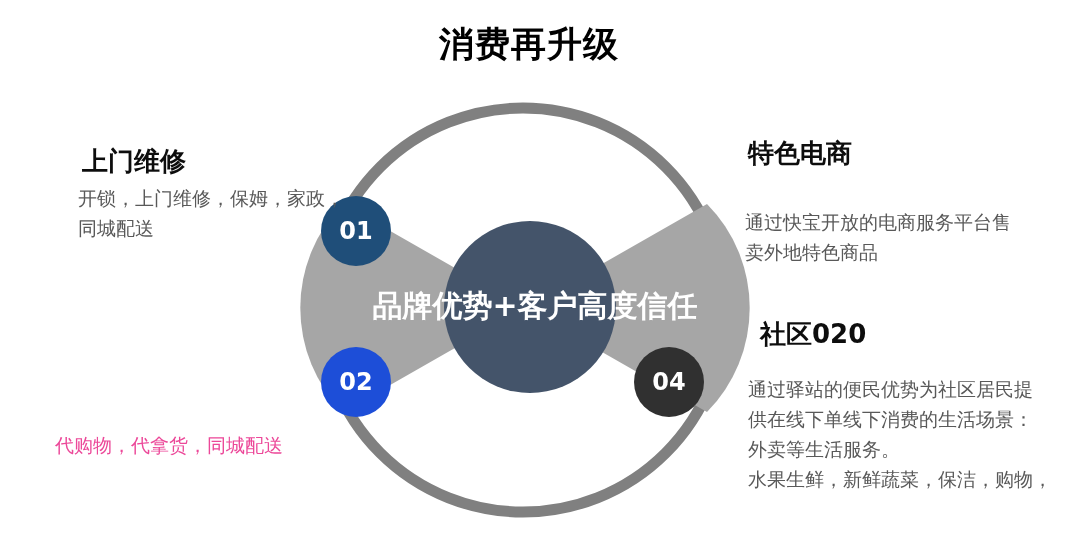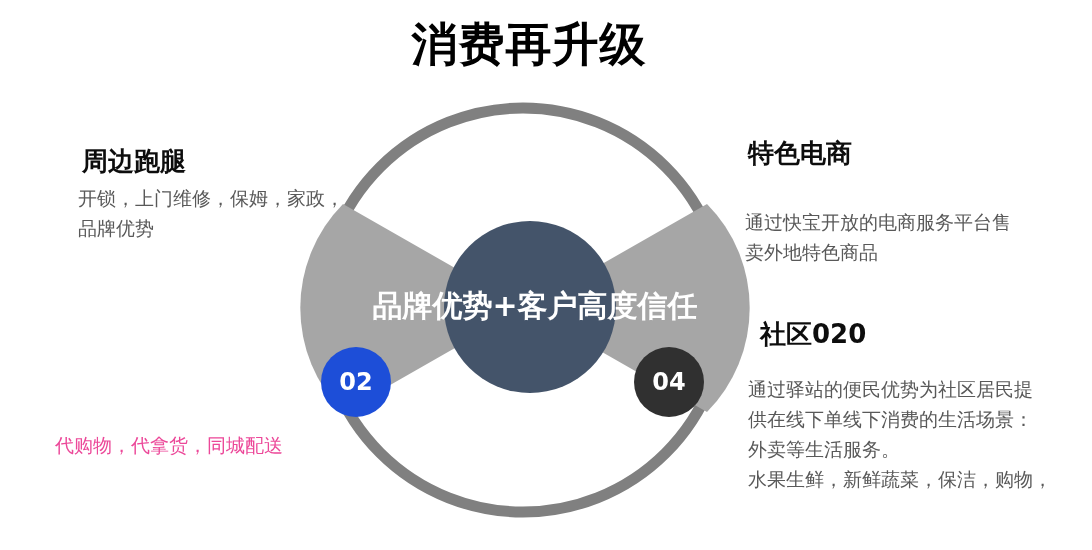--- a/index.html
+++ b/index.html
@@ -9,21 +9,21 @@
     height: 550px;
     overflow: hidden;
     background: #ffffff;
     font-family: "DejaVu Sans", "Liberation Sans", sans-serif;
   }
   .abs { position: absolute; }
 
   .slide-title {
     left: 0; top: 22px; width: 1058px;
     text-align: center;
-    font-size: 46px;
+    font-size: 35px;
     font-weight: 700;
     letter-spacing: 1px;
     line-height: 44px;
     white-space: nowrap;
   }
 
   svg.diagram-shapes { left: 0; top: 0; }
 
   .badge {
     width: 70px; height: 70px;
@@ -65,33 +65,36 @@
 
   <div class="abs slide-title" style="color: rgb(0, 0, 0);">消费再升级</div>
 
   <svg class="abs diagram-shapes" width="1092" height="550" viewBox="0 0 1092 550">
     <circle cx="523" cy="310" r="202" fill="none" stroke-width="11" stroke="#808080"></circle>
     <path d="M 525 308 L 343 204 A 148 148 0 0 0 343 412 Z" fill="#A6A6A6"></path>
     <path d="M 525 308 L 707 204 A 148 148 0 0 1 707 412 Z" fill="#A6A6A6"></path>
     <circle cx="530" cy="307" r="86" fill="#44546A"></circle>
   </svg>
 
+  <div class="abs badge" style="left: 321px; top: 196px; background: rgb(31, 78, 121);">
+    <span>01</span>
+  </div>
   <div class="abs badge" style="left: 321px; top: 347px; background: #1d4ed8;">
     <span>02</span>
   </div>
   <div class="abs badge" style="left: 634px; top: 347px; background: rgb(48, 48, 48);">
     <span>04</span>
   </div>
 
   <div class="abs center-label" style="color: rgb(255, 255, 255);">品牌优势+客户高度信任</div>
 
-  <div class="abs block-heading" style="left: 82px; top: 147px; color: rgb(13, 13, 13);">周边跑腿</div>
+  <div class="abs block-heading" style="left: 82px; top: 147px; color: rgb(13, 13, 13);">上门维修</div>
   <div class="abs block-body" style="left: 78px; top: 183px; color: rgb(89, 89, 89);">
     <div class="line">开锁，上门维修，保姆，家政，</div>
-    <div class="line">品牌优势</div>
+    <div class="line">同城配送</div>
   </div>
 
   <div class="abs block-body" style="left: 55px; top: 430px; color: #ec4899;">
     <div class="line">代购物，代拿货，同城配送</div>
   </div>
 
   <div class="abs block-heading" style="left: 748px; top: 139px; color: rgb(13, 13, 13);">特色电商</div>
   <div class="abs block-body" style="left: 745px; top: 172px; color: rgb(89, 89, 89); margin-top: 35px;">
     <div class="line">通过快宝开放的电商服务平台售</div>
     <div class="line">卖外地特色商品</div>

